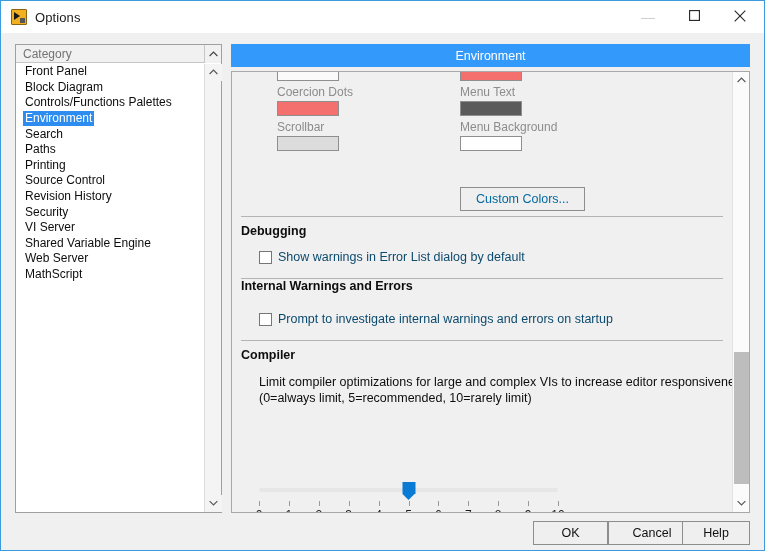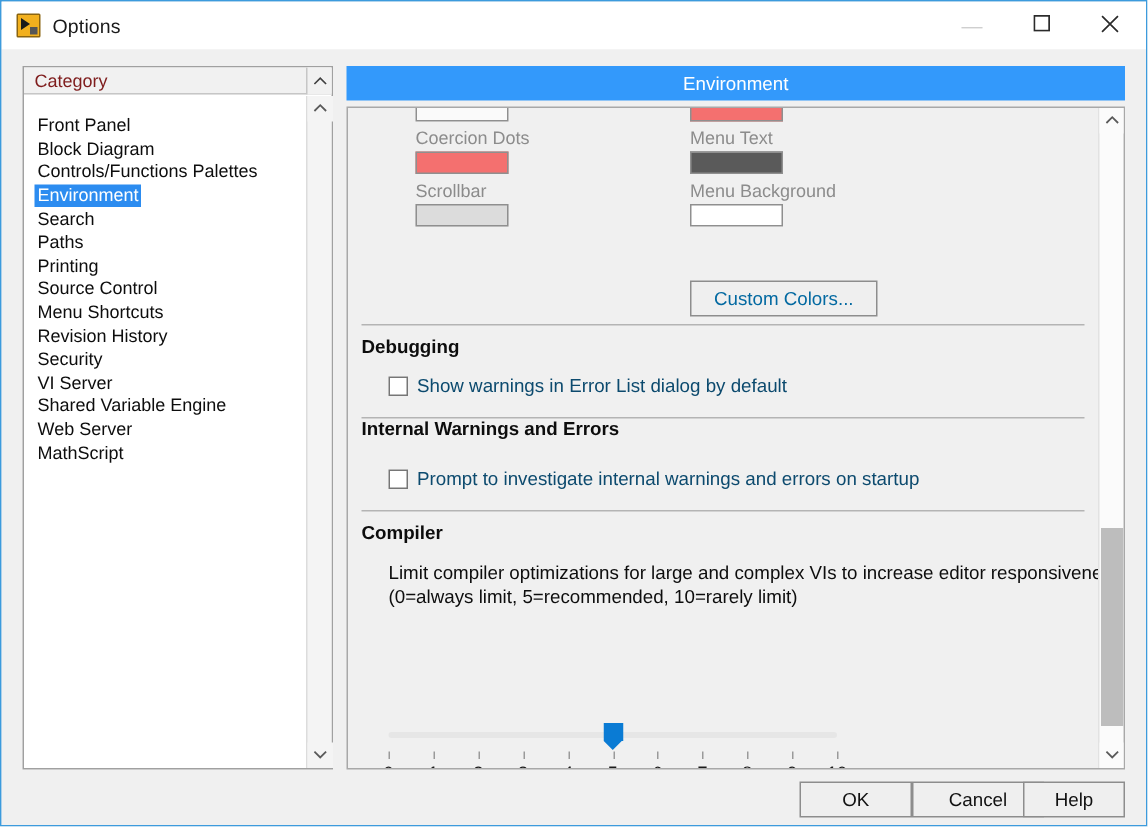--- a/index.html
+++ b/index.html
@@ -80,33 +80,33 @@
     border: 1px solid #a0a0a0;
   }
   #category-header {
     position: absolute; left: 0; top: 0;
     width: 205px; height: 18px;
     background: #f1f1f1;
     border-bottom: 1px solid #c6c6c6;
     display: flex; align-items: center;
   }
   #category-header .hdr-label {
-    font-size: 12px; color: #7f1d1d;
+    font-size: 12px; color: #737373;
     padding-left: 7px;
   }
   #cat-head-sort {
     position: absolute; right: 0; top: 0;
     width: 17px; height: 18px;
     border-left: 1px solid #c6c6c6;
     background: #f1f1f1;
     display: flex; align-items: center; justify-content: center;
     font-size: 9px; color: #404040;
   }
   #category-list {
-    position: absolute; left: 0; top: 18px;
+    position: absolute; left: 0; top: 6px;
     width: 188px; height: 328px;
     overflow: hidden;
     padding-top: 13px;
   }
   .cat-item {
     height: 15.6px;
     display: flex; align-items: center;
     padding-left: 7px;
     font-size: 12px; color: #0d0d0d;
     white-space: nowrap;
@@ -336,23 +336,20 @@
             <span class="txt">Search</span>
           </div>
         <div class="cat-item">
             <span class="txt">Paths</span>
           </div>
         <div class="cat-item">
             <span class="txt">Printing</span>
           </div>
         <div class="cat-item">
             <span class="txt">Source Control</span>
-          </div>
-        <div class="cat-item">
-            <span class="txt">Menu Shortcuts</span>
           </div>
         <div class="cat-item">
             <span class="txt">Revision History</span>
           </div>
         <div class="cat-item">
             <span class="txt">Security</span>
           </div>
         <div class="cat-item">
             <span class="txt">VI Server</span>
           </div>

